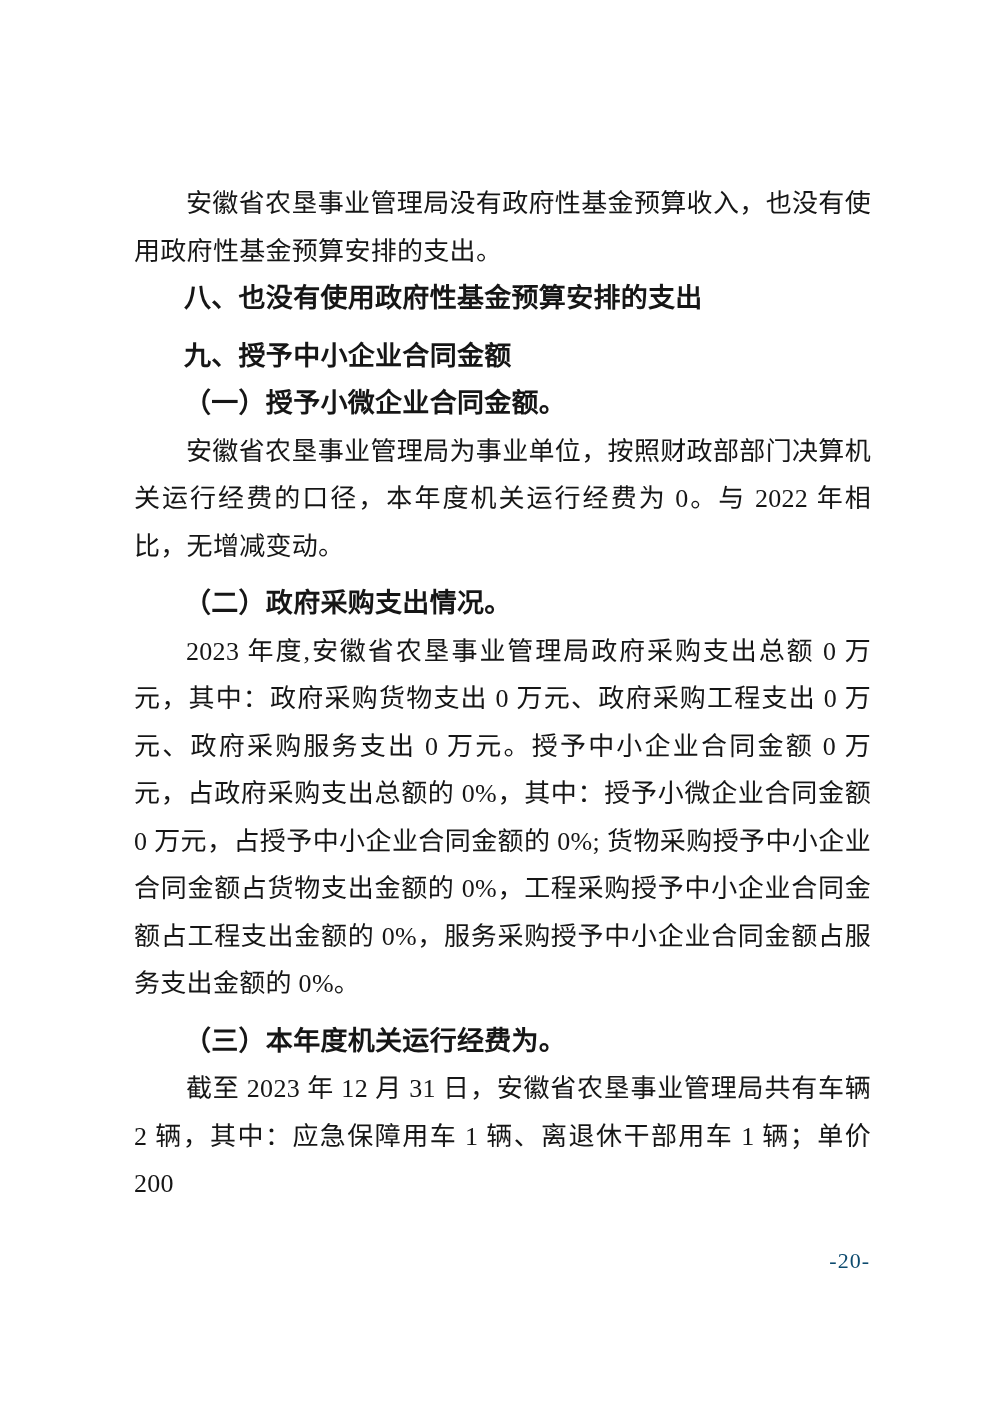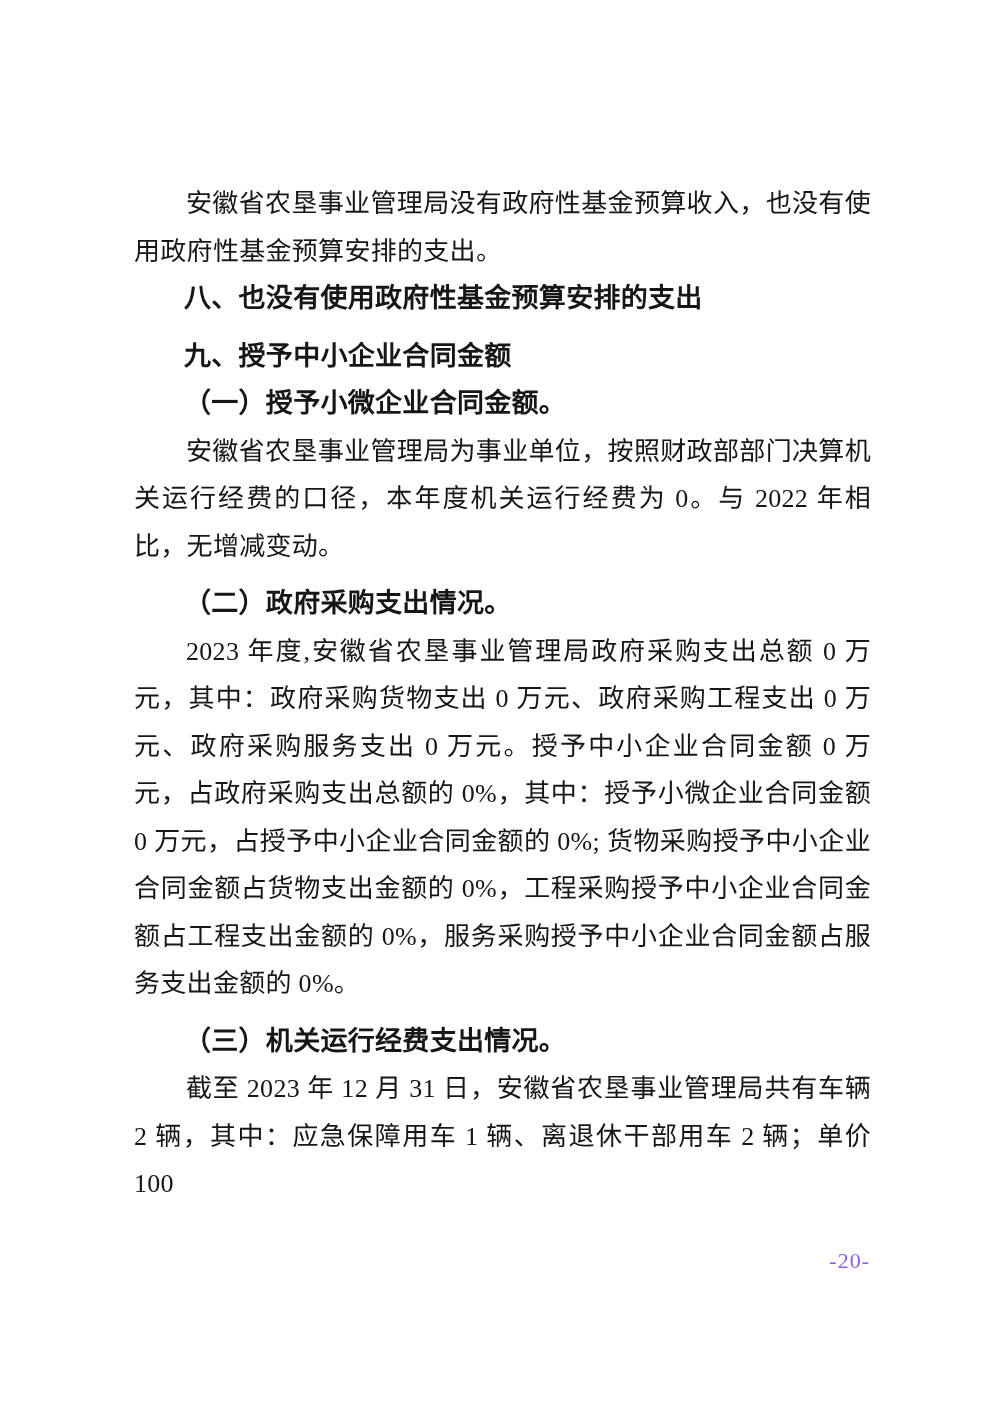--- a/index.html
+++ b/index.html
@@ -46,21 +46,21 @@
   .sp-before {
     margin-top: 10px;
   }
   .page-number {
     position: absolute;
     top: 1248px;
     right: 130px;
     font-size: 22px;
     line-height: 26px;
     font-family: "Liberation Serif", "DejaVu Serif", serif;
-    color: #8b5cf6;
+    color: #0c4a6e;
     letter-spacing: 1px;
   }
 </style>
 </head>
 <body>
 
 <div class="page">
   <div class="content">
 
     <p class="para">安徽省农垦事业管理局没有政府性基金预算收入，也没有使用政府性基金预算安排的支出。</p>
@@ -71,20 +71,20 @@
     <h2 class="heading sp-before">九、授予中小企业合同金额</h2>
 
     <h3 class="heading">（一）授予小微企业合同金额。</h3>
 
     <p class="para">安徽省农垦事业管理局为事业单位，按照财政部部门决算机关运行经费的口径，本年度机关运行经费为 0。与 2022 年相比，无增减变动。</p>
 
     <h3 class="heading sp-before">（二）政府采购支出情况。</h3>
 
     <p class="para">2023 年度,安徽省农垦事业管理局政府采购支出总额 0 万元，其中：政府采购货物支出 0 万元、政府采购工程支出 0 万元、政府采购服务支出 0 万元。授予中小企业合同金额 0 万元，占政府采购支出总额的 0%，其中：授予小微企业合同金额 0 万元，占授予中小企业合同金额的 0%; 货物采购授予中小企业合同金额占货物支出金额的 0%，工程采购授予中小企业合同金额占工程支出金额的 0%，服务采购授予中小企业合同金额占服务支出金额的 0%。</p>
 
-    <h3 class="heading sp-before">（三）机关运行经费支出情况。</h3>
+    <h3 class="heading sp-before">（三）本年度机关运行经费为。</h3>
 
-    <p class="para">截至 2023 年 12 月 31 日，安徽省农垦事业管理局共有车辆 2 辆，其中：应急保障用车 1 辆、离退休干部用车 2 辆；单价 100</p>
+    <p class="para">截至 2023 年 12 月 31 日，安徽省农垦事业管理局共有车辆 2 辆，其中：应急保障用车 1 辆、离退休干部用车 1 辆；单价 200</p>
 
   </div>
 
   <div class="page-number">-20-</div>
 </div>
 
 </body></html>

